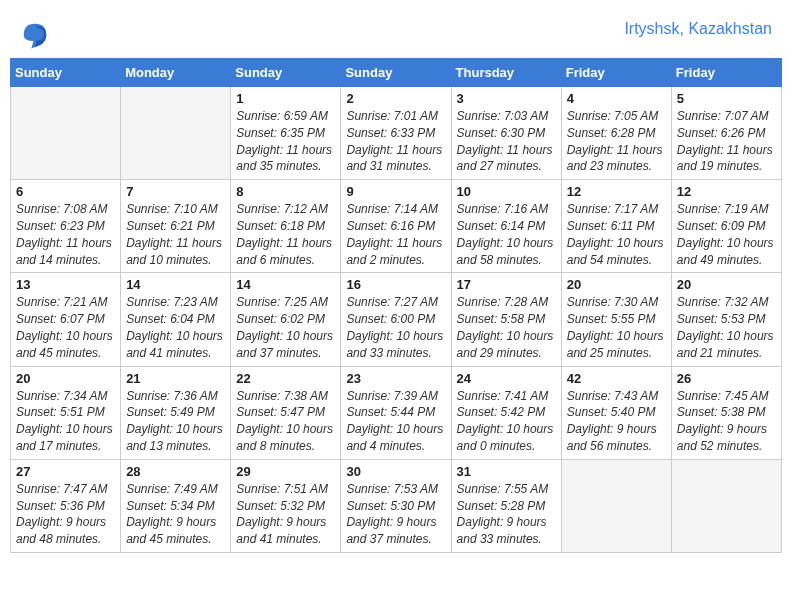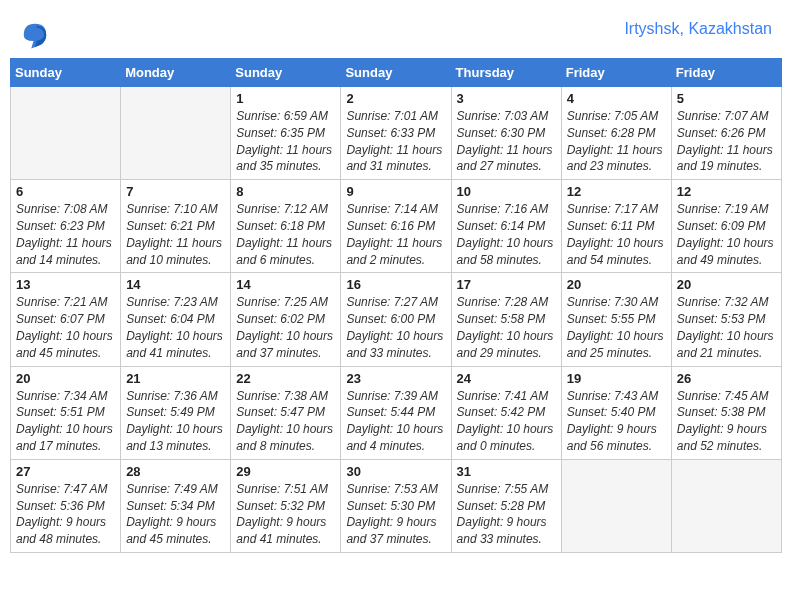--- a/index.html
+++ b/index.html
@@ -219,21 +219,21 @@
         </td>
         <td>
           <div class="day-num">23</div>
           <div class="day-info">Sunrise: 7:39 AM<br>Sunset: 5:44 PM<br>Daylight: 10 hours and 4 minutes.</div>
         </td>
         <td>
           <div class="day-num">24</div>
           <div class="day-info">Sunrise: 7:41 AM<br>Sunset: 5:42 PM<br>Daylight: 10 hours and 0 minutes.</div>
         </td>
         <td>
-          <div class="day-num">19</div>
+          <div class="day-num">42</div>
           <div class="day-info">Sunrise: 7:43 AM<br>Sunset: 5:40 PM<br>Daylight: 9 hours and 56 minutes.</div>
         </td>
         <td>
           <div class="day-num">26</div>
           <div class="day-info">Sunrise: 7:45 AM<br>Sunset: 5:38 PM<br>Daylight: 9 hours and 52 minutes.</div>
         </td>
       </tr>
       <tr>
         <td>
           <div class="day-num">27</div>

